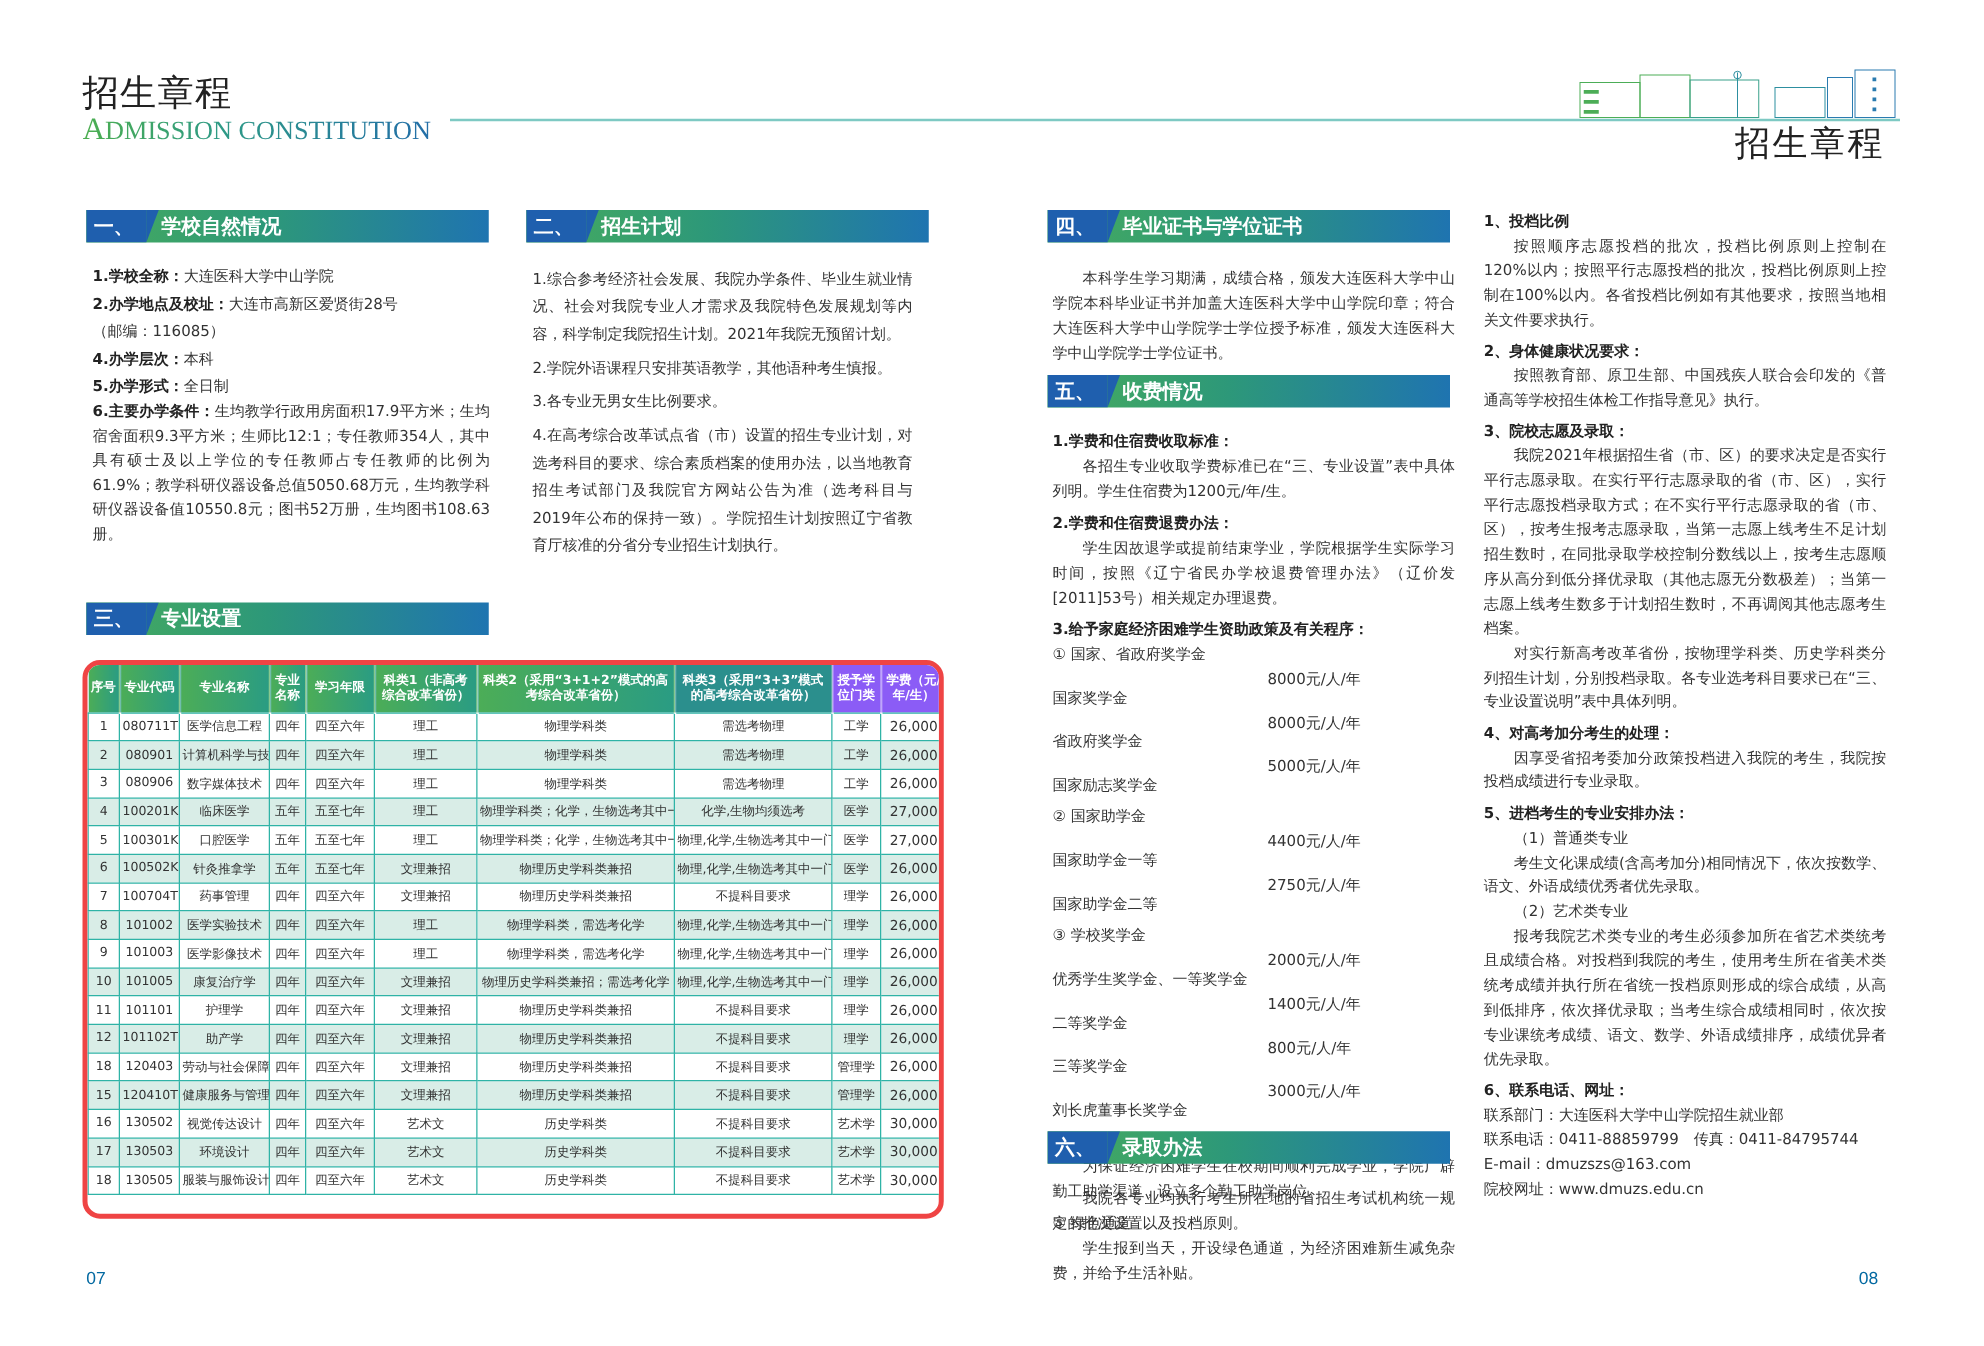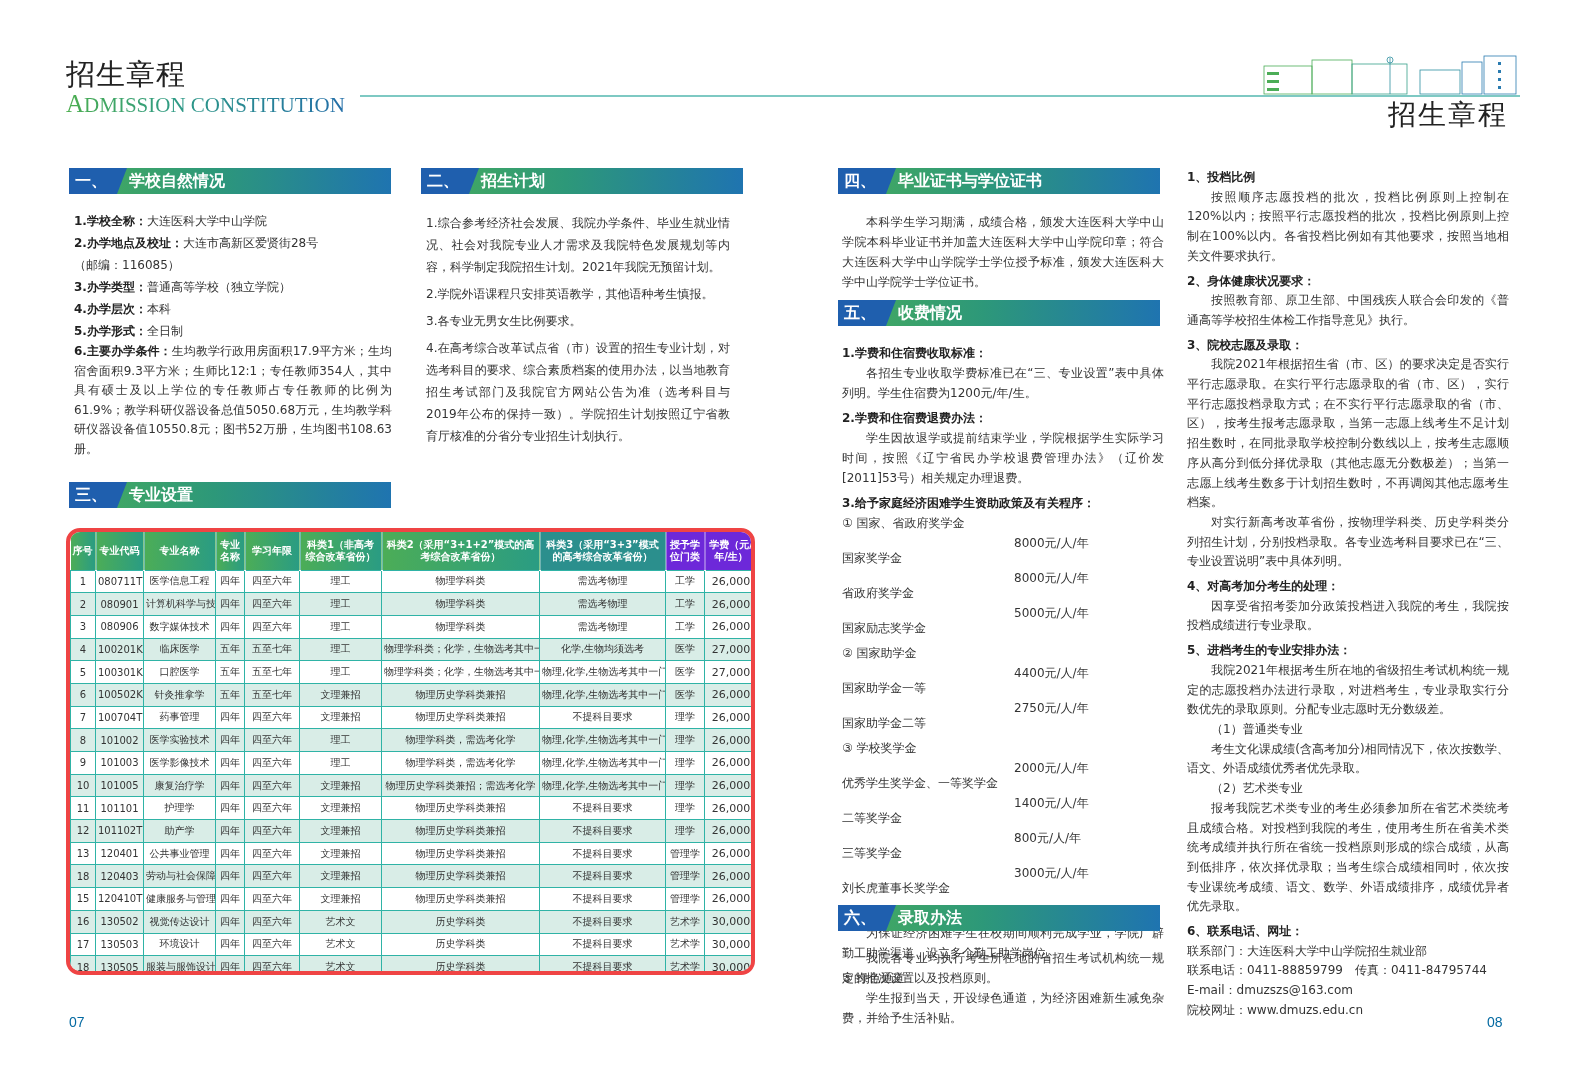--- a/index.html
+++ b/index.html
@@ -32,21 +32,21 @@
   .justify { text-align: justify; }
   .kv { display: flex; }
   .kv .k { width: 172px; margin-top: 15px; }
 
   
   .tbl-wrap { position: absolute; left: 66px; top: 528px; width: 689px; height: 447px; border: 4px solid #ef4444; border-radius: 14px; overflow: hidden; }
   table.majors { border-collapse: collapse; width: 100%; font-size: 10px; color: #333; table-layout: fixed; }
   table.majors th { color: #fff; font-weight: bold; font-size: 10px; line-height: 12px; height: 38px; border-right: 2px solid #ffffff55; padding: 0 2px;
     background: linear-gradient(90deg, #4cad57, #2a9c83); }
   table.majors th.c7, table.majors th.c8, table.majors th.c9, table.majors th.c10 { background: #2b8f8d; }
-  table.majors th.c9, table.majors th.c10 { background: #6d28d9; }
+  table.majors th.c9, table.majors th.c10 { background: #8b5cf6; }
   table.majors td { height: 22.7px; text-align: center; border: 1px solid #2fb3a6; padding: 0 2px; white-space: nowrap; overflow: hidden; }
   table.majors tr:nth-child(even) td { background: #d9ede7; }
   table.majors tr:nth-child(odd) td { background: #ffffff; }
   table.majors td.fee { font-size: 11px; }
 
   .pg { position: absolute; top: 1014px; font-size: 14px; color: #0369a1; font-family: "Liberation Sans Narrow", "Liberation Sans", sans-serif; }
 </style>
 </head>
 <body>
 
@@ -79,21 +79,20 @@
 <div class="hdr-right-cn">招生章程</div>
 
 <div class="sec-bar" style="left:69px; top:168px; width:322px;">
   <span class="num">一、</span>
   <span class="lbl">学校自然情况</span>
 </div>
 <div class="col" style="left:74px; top:210px; width:318px; line-height:22px;">
   <p><span class="b">1.学校全称：</span><span>大连医科大学中山学院</span></p>
   <p><span class="b">2.办学地点及校址：</span><span>大连市高新区爱贤街28号</span></p>
   <p><span>（邮编：116085）</span></p>
-  <p><span class="b">3.办学类型：</span><span>普通高等学校（独立学院）</span></p>
   <p><span class="b">4.办学层次：</span><span>本科</span></p>
   <p><span class="b">5.办学形式：</span><span>全日制</span></p>
   <p class="justify" style="line-height:19.5px;"><span class="b">6.主要办学条件：</span><span>生均教学行政用房面积17.9平方米；生均宿舍面积9.3平方米；生师比12:1；专任教师354人，其中具有硕士及以上学位的专任教师占专任教师的比例为61.9%；教学科研仪器设备总值5050.68万元，生均教学科研仪器设备值10550.8元；图书52万册，生均图书108.63册。</span></p>
 </div>
 
 <div class="sec-bar" style="left:421px; top:168px; width:322px;">
   <span class="num">二、</span>
   <span class="lbl">招生计划</span>
 </div>
 <div class="col justify" style="left:426px; top:212px; width:304px; line-height:22px;">
@@ -278,32 +277,20 @@
           <td>助产学</td>
           <td>四年</td>
           <td>四至六年</td>
           <td>文理兼招</td>
           <td>物理历史学科类兼招</td>
           <td>不提科目要求</td>
           <td>理学</td>
           <td class="fee">26,000</td>
         </tr>
         <tr>
-          <td>13</td>
-          <td>120401</td>
-          <td>公共事业管理</td>
-          <td>四年</td>
-          <td>四至六年</td>
-          <td>文理兼招</td>
-          <td>物理历史学科类兼招</td>
-          <td>不提科目要求</td>
-          <td>管理学</td>
-          <td class="fee">26,000</td>
-        </tr>
-        <tr>
           <td>18</td>
           <td>120403</td>
           <td>劳动与社会保障</td>
           <td>四年</td>
           <td>四至六年</td>
           <td>文理兼招</td>
           <td>物理历史学科类兼招</td>
           <td>不提科目要求</td>
           <td>管理学</td>
           <td class="fee">26,000</td>
@@ -441,21 +428,20 @@
   <p class="ind justify">按照教育部、原卫生部、中国残疾人联合会印发的《普通高等学校招生体检工作指导意见》执行。</p>
   <div class="gap"></div>
   <p class="b">3、院校志愿及录取：</p>
   <p class="ind justify">我院2021年根据招生省（市、区）的要求决定是否实行平行志愿录取。在实行平行志愿录取的省（市、区），实行平行志愿投档录取方式；在不实行平行志愿录取的省（市、区），按考生报考志愿录取，当第一志愿上线考生不足计划招生数时，在同批录取学校控制分数线以上，按考生志愿顺序从高分到低分择优录取（其他志愿无分数极差）；当第一志愿上线考生数多于计划招生数时，不再调阅其他志愿考生档案。</p>
   <p class="ind justify">对实行新高考改革省份，按物理学科类、历史学科类分列招生计划，分别投档录取。各专业选考科目要求已在“三、专业设置说明”表中具体列明。</p>
   <div class="gap"></div>
   <p class="b">4、对高考加分考生的处理：</p>
   <p class="ind justify">因享受省招考委加分政策投档进入我院的考生，我院按投档成绩进行专业录取。</p>
   <div class="gap"></div>
   <p class="b">5、进档考生的专业安排办法：</p>
-  <p class="ind justify">我院2021年根据考生所在地的省级招生考试机构统一规定的志愿投档办法进行录取，对进档考生，专业录取实行分数优先的录取原则。分配专业志愿时无分数级差。</p>
   <p class="ind2">（1）普通类专业</p>
   <p class="ind justify">考生文化课成绩(含高考加分)相同情况下，依次按数学、语文、外语成绩优秀者优先录取。</p>
   <p class="ind2">（2）艺术类专业</p>
   <p class="ind justify">报考我院艺术类专业的考生必须参加所在省艺术类统考且成绩合格。对投档到我院的考生，使用考生所在省美术类统考成绩并执行所在省统一投档原则形成的综合成绩，从高到低排序，依次择优录取；当考生综合成绩相同时，依次按专业课统考成绩、语文、数学、外语成绩排序，成绩优异者优先录取。</p>
   <div class="gap"></div>
   <p class="b">6、联系电话、网址：</p>
   <p>联系部门：大连医科大学中山学院招生就业部</p>
   <p>联系电话：0411-88859799　传真：0411-84795744</p>
   <p>E-mail：dmuzszs@163.com</p>
   <p>院校网址：www.dmuzs.edu.cn</p>

